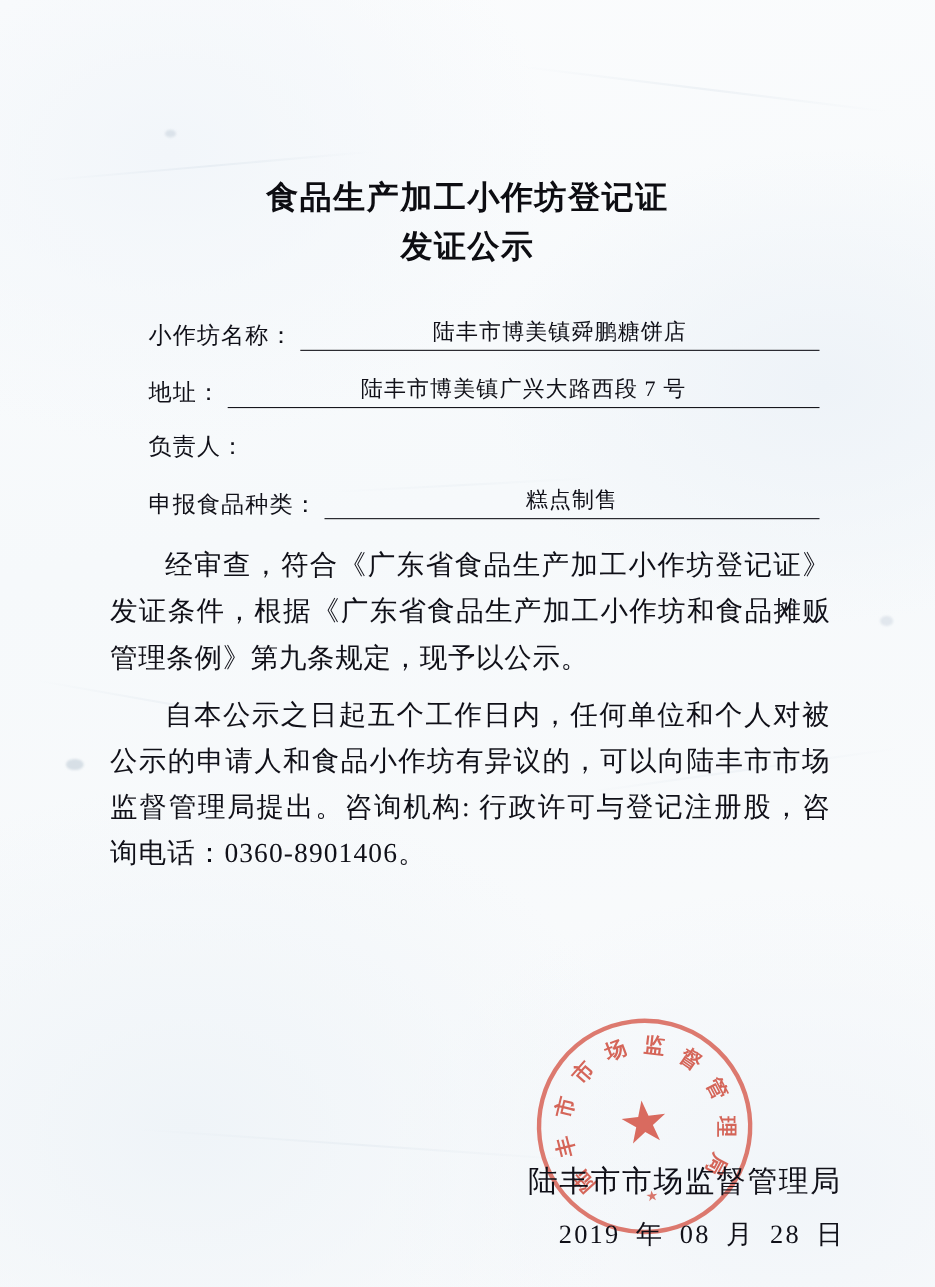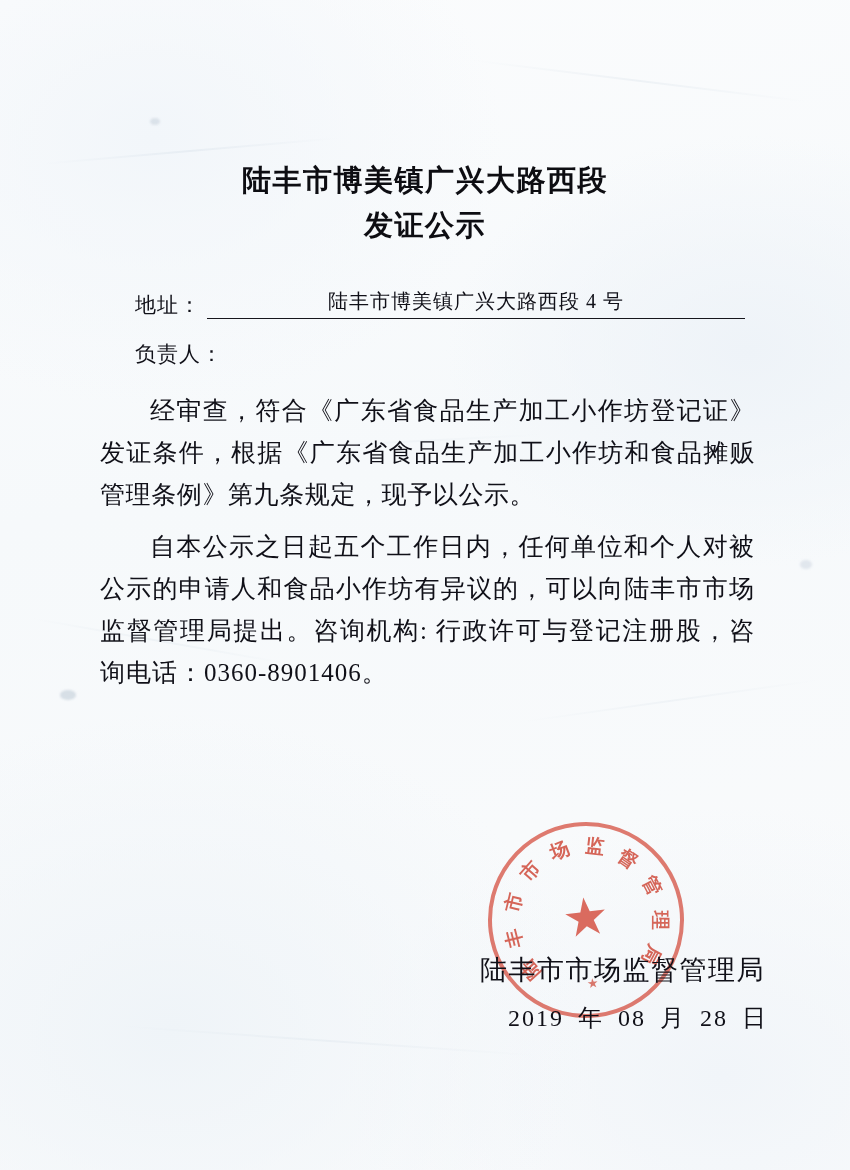--- a/index.html
+++ b/index.html
@@ -197,36 +197,44 @@
   <div class="crease c4"></div>
   <div class="crease c5"></div>
   <div class="crease c6"></div>
   <div class="blotch b1"></div>
   <div class="blotch b2"></div>
   <div class="blotch b3"></div>
 
   <div class="content">
 
     <div class="title-block">
-      <div class="title-line">陆丰市博美镇广兴大路西段</div>
+      <div class="title-line">食品生产加工小作坊登记证</div>
       <div class="title-line">发证公示</div>
     </div>
 
     <div class="fields">
 
+      <div class="field-row">
+        <div class="field-label">小作坊名称：</div>
+        <div class="field-value">陆丰市博美镇舜鹏糖饼店</div>
+      </div>
 
       <div class="field-row">
         <div class="field-label">地址：</div>
-        <div class="field-value">陆丰市博美镇广兴大路西段 4 号</div>
+        <div class="field-value">陆丰市博美镇广兴大路西段 7 号</div>
       </div>
 
       <div class="field-row">
         <div class="field-label">负责人：</div>
       </div>
 
+      <div class="field-row">
+        <div class="field-label">申报食品种类：</div>
+        <div class="field-value">糕点制售</div>
+      </div>
 
     </div>
 
     <div class="paras">
       <div class="para">经审查，符合《广东省食品生产加工小作坊登记证》发证条件，根据《广东省食品生产加工小作坊和食品摊贩管理条例》第九条规定，现予以公示。</div>
       <div class="para mono-ish">自本公示之日起五个工作日内，任何单位和个人对被公示的申请人和食品小作坊有异议的，可以向陆丰市市场监督管理局提出。咨询机构: 行政许可与登记注册股，咨询电话：0360-8901406。</div>
     </div>
 
     <div class="sign-area">
 

